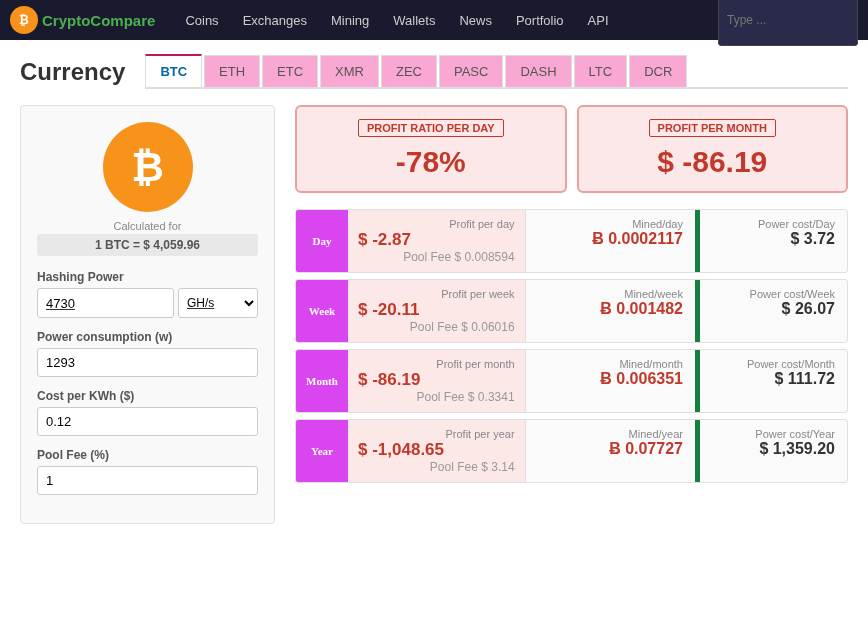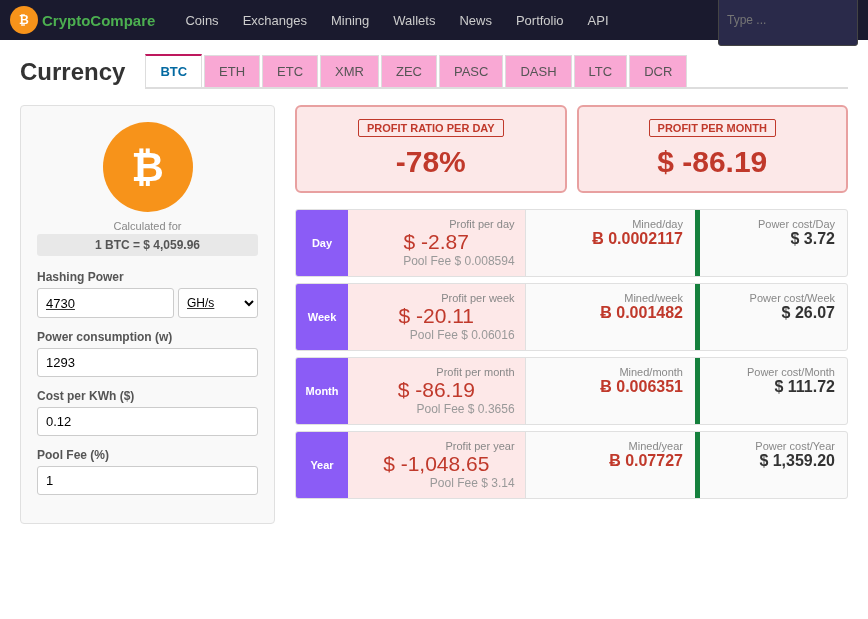--- a/index.html
+++ b/index.html
@@ -185,38 +185,39 @@
 
     
     .data-row {
       display: flex;
       background: #fafafa;
       border: 1px solid #e0e0e0;
       border-radius: 3px;
       overflow: hidden;
     }
     .row-period {
-      background: #8b5cf6;
+      background: #d946ef;
       color: #fff;
       font-size: 11px;
       font-weight: bold;
       display: flex;
       align-items: center;
       justify-content: center;
       width: 52px;
       min-width: 52px;
+      font-family: Liberation Serif, serif;
     }
     .row-profit {
       flex: 1.4;
       padding: 8px 10px;
       background: #fde8e8;
       border-right: 1px solid #e0e0e0;
     }
     .row-profit-label { font-size: 11px; color: #888; text-align: right; }
-    .row-profit-value { font-size: 21px; font-weight: normal; color: #c0392b; text-align: center; }
+    .row-profit-value { font-size: 17px; font-weight: bold; color: #c0392b; text-align: left; }
     .row-profit-fee { font-size: 12px; color: #999; text-align: right; }
 
     .row-mined {
       flex: 1.3;
       padding: 8px 12px;
       border-right: 5px solid #15803d;
       text-align: right;
     }
     .row-mined-label { font-size: 11px; color: #888; }
     .row-mined-value { font-size: 16px; font-weight: bold; color: #c0392b; }
@@ -346,21 +347,21 @@
         <div class="row-power-label">Power cost/Week</div>
         <div class="row-power-value">$ 26.07</div>
       </div>
     </div>
 
     <div class="data-row">
       <div class="row-period">Month</div>
       <div class="row-profit">
         <div class="row-profit-label">Profit per month</div>
         <div class="row-profit-value">$ -86.19</div>
-        <div class="row-profit-fee">Pool Fee $ 0.3656</div>
+        <div class="row-profit-fee">Pool Fee $ 0.3341</div>
       </div>
       <div class="row-mined">
         <div class="row-mined-label">Mined/month</div>
         <div class="row-mined-value">Ƀ 0.006351</div>
       </div>
       <div class="row-power">
         <div class="row-power-label">Power cost/Month</div>
         <div class="row-power-value">$ 111.72</div>
       </div>
     </div>

